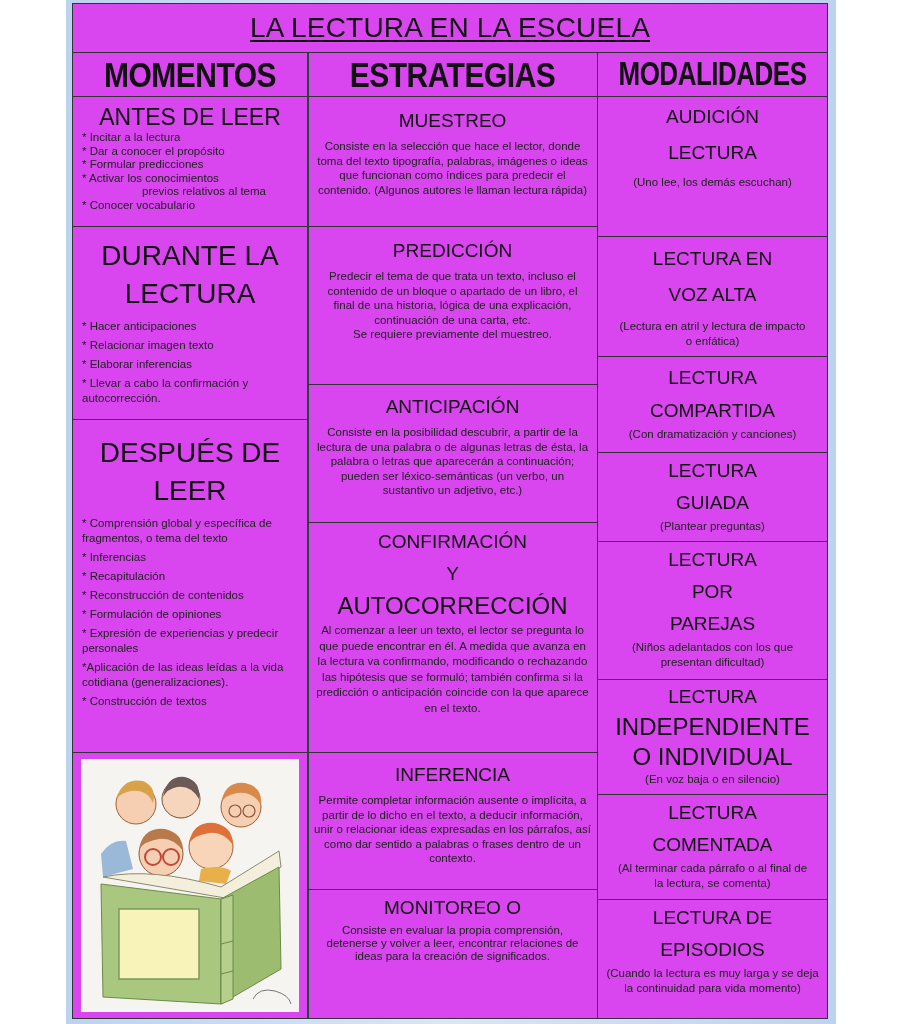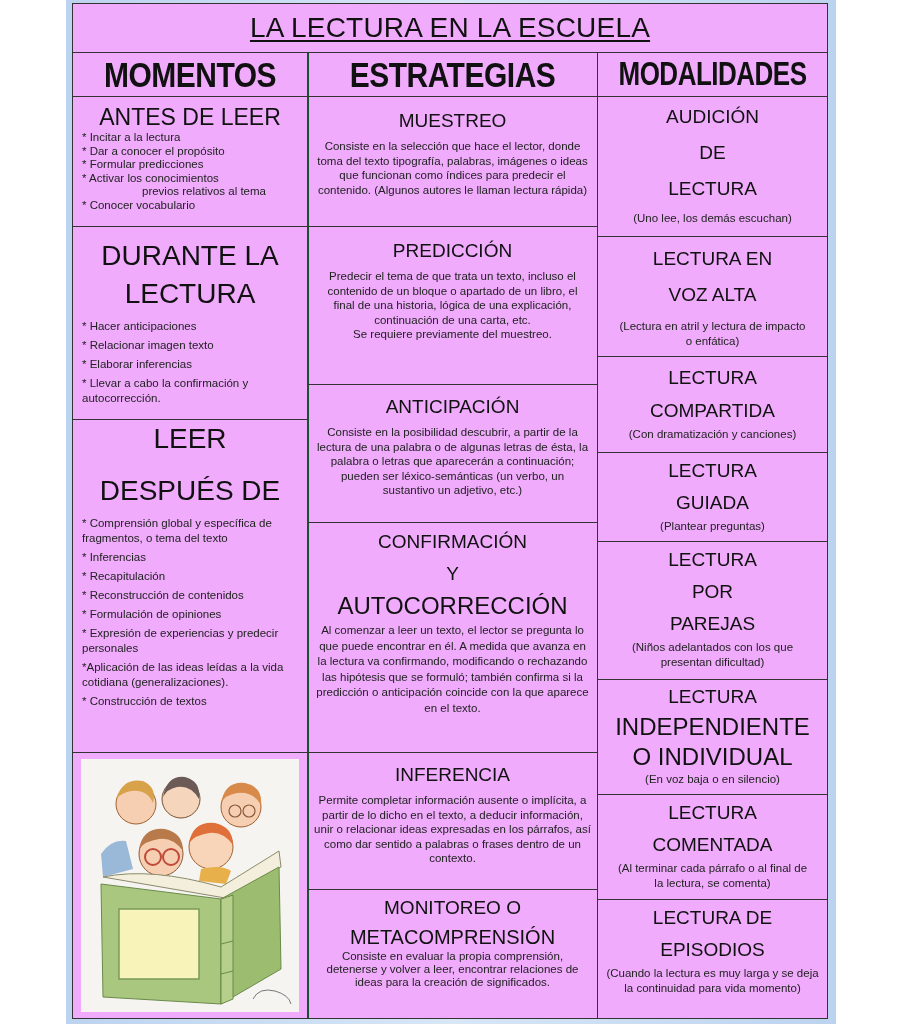--- a/index.html
+++ b/index.html
@@ -6,21 +6,21 @@
   body {
     width: 900px; height: 1024px; background: #ffffff; position: relative; overflow: hidden;
     font-family: "Liberation Sans", "DejaVu Sans", sans-serif; color: #111;
   }
   .frame {
     position: absolute; left: 66px; top: 0; width: 770px; height: 1024px;
     background: linear-gradient(90deg, #bcd3ef 0%, #d8e6f6 50%, #bcd3ef 100%);
   }
   .sheet {
     position: absolute; left: 72px; top: 3px; width: 754px; height: 1014px;
-    background: #f0abfc; border: 1px solid #333;
+    background: #d946ef; border: 1px solid #333;
   }
   .title {
     position: absolute; left: 0; top: 0; width: 754px; height: 48px; border-bottom: 1px solid #333;
     display: flex; align-items: center; justify-content: center;
   }
   .title span {
     font-size: 28px; text-decoration: underline; text-underline-offset: 3px; letter-spacing: 0.2px;
   }
   .col { position: absolute; top: 49px; bottom: 0; }
   .c1 { left: 0; width: 234px; border-right: 2px solid #14532d; }
@@ -80,22 +80,22 @@
       <div class="moment-title" style="line-height:38px;font-size:28px;">LECTURA</div>
       <ul class="list roomy" style="margin-top:6px;">
         <li>* Hacer anticipaciones</li>
         <li>* Relacionar imagen texto</li>
         <li>* Elaborar inferencias</li>
         <li>* Llevar a cabo la confirmación y autocorrección.</li>
       </ul>
     </div>
 
     <div class="cell" style="top:367px;height:333px;">
+      <div class="moment-title" style="margin-top:14px;line-height:38px;font-size:28px;">DESPUÉS DE</div>
       <div class="moment-title" style="line-height:38px;font-size:28px;">LEER</div>
-      <div class="moment-title" style="margin-top:14px;line-height:38px;font-size:28px;">DESPUÉS DE</div>
       <ul class="list roomy" style="margin-top:6px;">
         <li>* Comprensión global y específica de fragmentos, o tema del texto</li>
         <li>* Inferencias</li>
         <li>* Recapitulación</li>
         <li>* Reconstrucción de contenidos</li>
         <li>* Formulación de opiniones</li>
         <li>* Expresión de experiencias y predecir personales</li>
         <li>*Aplicación de las ideas leídas a la vida cotidiana (generalizaciones).</li>
         <li>* Construcción de textos</li>
       </ul>
@@ -166,33 +166,31 @@
       <div class="desc" style="line-height:15.5px;">Al comenzar a leer un texto, el lector se pregunta lo que puede encontrar en él. A medida que avanza en la lectura va confirmando, modificando o rechazando las hipótesis que se formuló; también confirma si la predicción o anticipación coincide con la que aparece en el texto.</div>
     </div>
 
     <div class="cell" style="top:700px;height:137px;">
       <div class="h-big" style="margin-top:4px;">INFERENCIA</div>
       <div class="desc">Permite completar información ausente o implícita, a partir de lo dicho en el texto, a deducir información, unir o relacionar ideas expresadas en los párrafos, así como dar sentido a palabras o frases dentro de un contexto.</div>
     </div>
 
     <div class="cell" style="top:837px;height:128px;">
       <div class="h-big" style="margin-top:2px;line-height:32px;">MONITOREO O</div>
-      <div class="h-sm" style="line-height:26px;">METACOMPRENSIÓN</div>
       <div class="desc" style="line-height:13px;padding:0 18px;">Consiste en evaluar la propia comprensión, detenerse y volver a leer, encontrar relaciones de ideas para la creación de significados.</div>
     </div>
   </div>
 
   <div class="col c3">
     <div class="hdr">
         <span style="font-size:26px;transform:scaleY(1.25);">MODALIDADES</span>
       </div>
 
     <div class="cell" style="top:44px;height:140px;">
       <div class="h-big" style="margin-top:2px;">AUDICIÓN</div>
-      <div class="h-big">DE</div>
       <div class="h-big">LECTURA</div>
       <div class="note" style="margin-top:4px;">(Uno lee, los demás escuchan)</div>
     </div>
 
     <div class="cell" style="top:184px;height:120px;">
       <div class="h-big" style="margin-top:4px;">LECTURA EN</div>
       <div class="h-big">VOZ ALTA</div>
       <div class="note" style="margin-top:6px;padding:0 18px;">(Lectura en atril y lectura de impacto o enfática)</div>
     </div>
 

